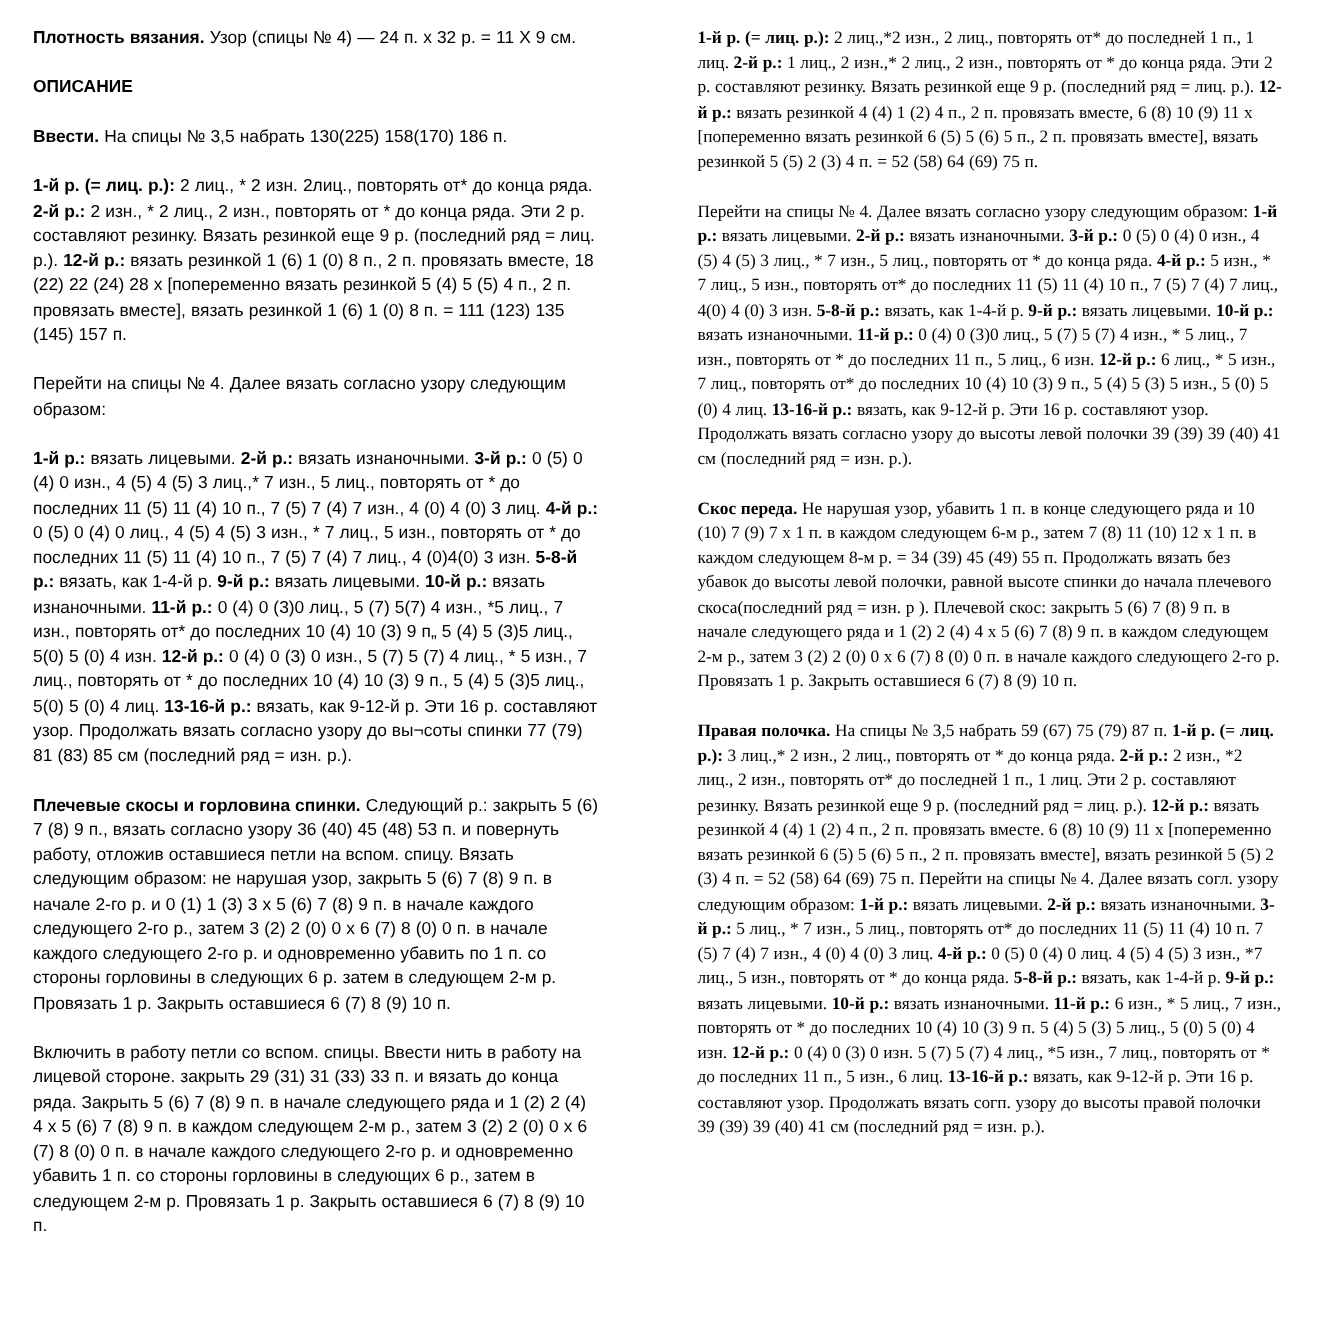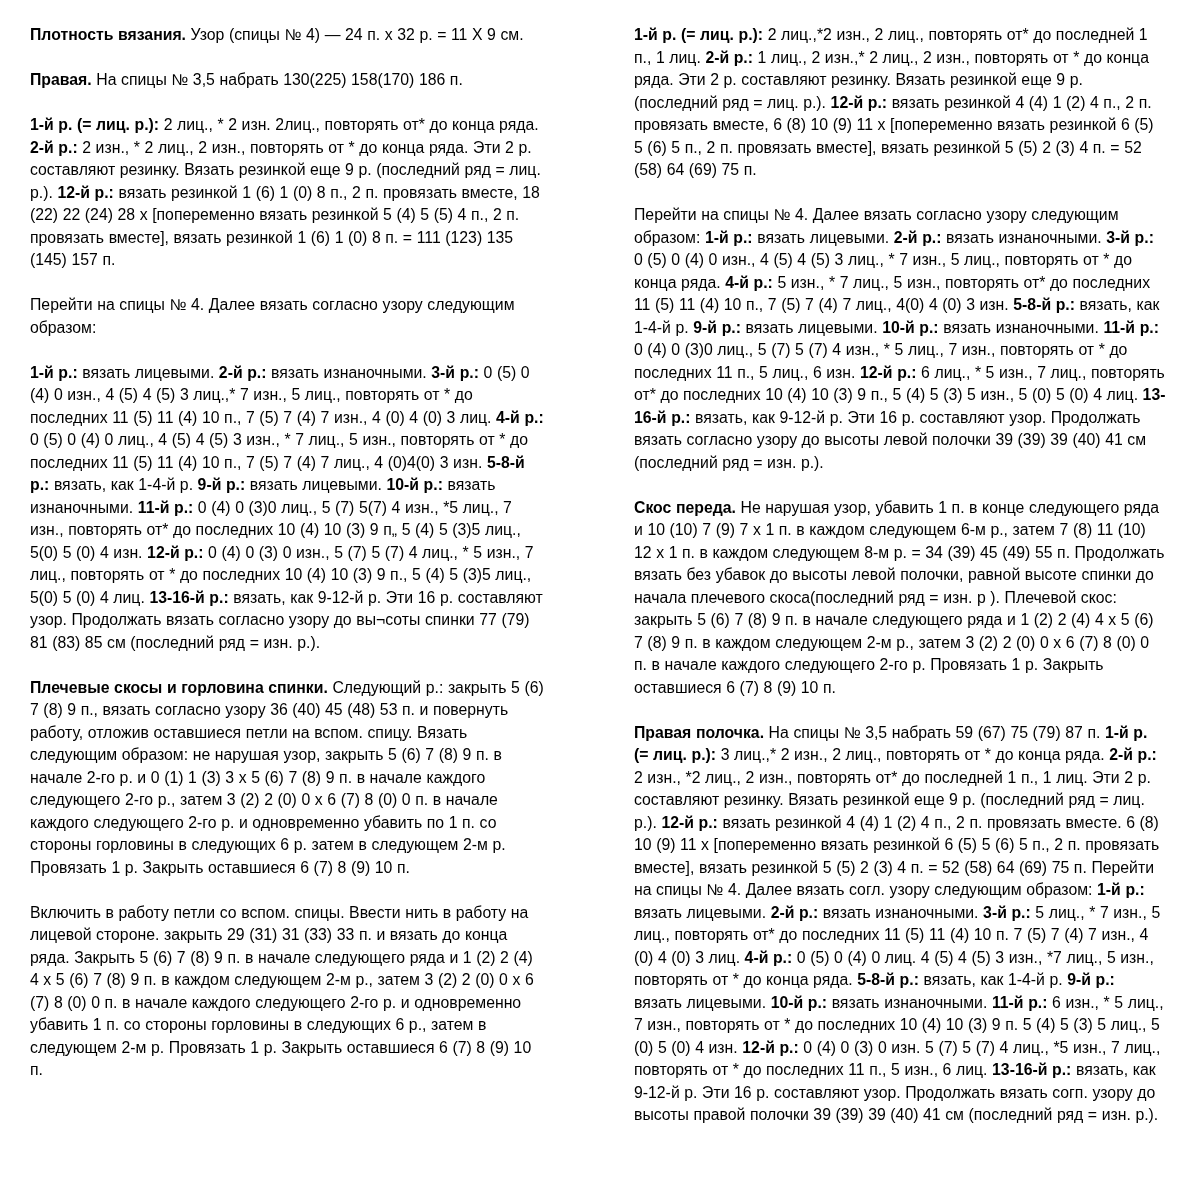--- a/index.html
+++ b/index.html
@@ -20,38 +20,39 @@
     padding: 24px 17px 16px 30px;
     display: flex;
     gap: 88px;
     overflow: hidden;
     background: #ffffff;
   }
   .col {
     flex: 0 0 auto;
   }
   .col-left  { width: 516px; }
-  .col-right { width: 532px; }
+  .col-right { width: 532px; font-family: Liberation Serif, serif; }
   .para {
     margin: 0 0 22.5px 0;
     font-size: 15.8px;
     line-height: 22.5px;
     text-align: left;
     word-spacing: 0.2px;
   }
   .para:last-child { margin-bottom: 0; }
   .para b { font-weight: 700; }
 </style>
 </head>
 <body>
 
 <div class="page">
   <div class="col col-left">
       <p class="para"><b>Плотность вязания.</b><span> Узор (спицы № 4) — 24 п. х 32 р. = 11 Х 9 см.</span></p>
-      <p class="para"><b>Правая.</b><span> На спицы № 3,5 набрать 130(225) 158(170) 186 п.</span></p>
+      <p class="para"><b>ОПИСАНИЕ</b></p>
+      <p class="para"><b>Ввести.</b><span> На спицы № 3,5 набрать 130(225) 158(170) 186 п.</span></p>
       <p class="para"><b>1-й р. (= лиц. р.):</b><span> 2 лиц., * 2 изн. 2лиц., повторять от* до конца ряда. </span><b>2-й р.:</b><span> 2 изн., * 2 лиц., 2 изн., повторять от * до конца ряда. Эти 2 р. составляют резинку. Вязать резинкой еще 9 р. (последний ряд = лиц. р.). </span><b>12-й р.:</b><span> вязать резинкой 1 (6) 1 (0) 8 п., 2 п. провязать вместе, 18 (22) 22 (24) 28 х [попеременно вязать резинкой 5 (4) 5 (5) 4 п., 2 п. провязать вместе], вязать резинкой 1 (6) 1 (0) 8 п. = 111 (123) 135 (145) 157 п.</span></p>
       <p class="para"><span>Перейти на спицы № 4. Далее вязать согласно узору следующим образом:</span></p>
       <p class="para"><b>1-й р.:</b><span> вязать лицевыми. </span><b>2-й р.:</b><span> вязать изнаночными. </span><b>3-й р.:</b><span> 0 (5) 0 (4) 0 изн., 4 (5) 4 (5) 3 лиц.,* 7 изн., 5 лиц., повторять от * до последних 11 (5) 11 (4) 10 п., 7 (5) 7 (4) 7 изн., 4 (0) 4 (0) 3 лиц. </span><b>4-й р.:</b><span> 0 (5) 0 (4) 0 лиц., 4 (5) 4 (5) 3 изн., * 7 лиц., 5 изн., повторять от * до последних 11 (5) 11 (4) 10 п., 7 (5) 7 (4) 7 лиц., 4 (0)4(0) 3 изн. </span><b>5-8-й р.:</b><span> вязать, как 1-4-й р. </span><b>9-й р.:</b><span> вязать лицевыми. </span><b>10-й р.:</b><span> вязать изнаночными. </span><b>11-й р.:</b><span> 0 (4) 0 (3)0 лиц., 5 (7) 5(7) 4 изн., *5 лиц., 7 изн., повторять от* до последних 10 (4) 10 (3) 9 п„ 5 (4) 5 (3)5 лиц., 5(0) 5 (0) 4 изн. </span><b>12-й р.:</b><span> 0 (4) 0 (3) 0 изн., 5 (7) 5 (7) 4 лиц., * 5 изн., 7 лиц., повторять от * до последних 10 (4) 10 (3) 9 п., 5 (4) 5 (3)5 лиц., 5(0) 5 (0) 4 лиц. </span><b>13-16-й р.:</b><span> вязать, как 9-12-й р. Эти 16 р. составляют узор. Продолжать вязать согласно узору до вы¬соты спинки 77 (79) 81 (83) 85 см (последний ряд = изн. р.).</span></p>
       <p class="para"><b>Плечевые скосы и горловина спинки.</b><span> Следующий р.: закрыть 5 (6) 7 (8) 9 п., вязать согласно узору 36 (40) 45 (48) 53 п. и повернуть работу, отложив оставшиеся петли на вспом. спицу. Вязать следующим образом: не нарушая узор, закрыть 5 (6) 7 (8) 9 п. в начале 2-го р. и 0 (1) 1 (3) 3 х 5 (6) 7 (8) 9 п. в начале каждого следующего 2-го р., затем 3 (2) 2 (0) 0 х 6 (7) 8 (0) 0 п. в начале каждого следующего 2-го р. и одновременно убавить по 1 п. со стороны горловины в следующих 6 р. затем в следующем 2-м р. Провязать 1 р. Закрыть оставшиеся 6 (7) 8 (9) 10 п.</span></p>
       <p class="para"><span>Включить в работу петли со вспом. спицы. Ввести нить в работу на лицевой стороне. закрыть 29 (31) 31 (33) 33 п. и вязать до конца ряда. Закрыть 5 (6) 7 (8) 9 п. в начале следующего ряда и 1 (2) 2 (4) 4 х 5 (6) 7 (8) 9 п. в каждом следующем 2-м р., затем 3 (2) 2 (0) 0 х 6 (7) 8 (0) 0 п. в начале каждого следующего 2-го р. и одновременно убавить 1 п. со стороны горловины в следующих 6 р., затем в следующем 2-м р. Провязать 1 р. Закрыть оставшиеся 6 (7) 8 (9) 10 п.</span></p>
     </div>
   <div class="col col-right">
       <p class="para"><b>1-й р. (= лиц. р.):</b><span> 2 лиц.,*2 изн., 2 лиц., повторять от* до последней 1 п., 1 лиц. </span><b>2-й р.:</b><span> 1 лиц., 2 изн.,* 2 лиц., 2 изн., повторять от * до конца ряда. Эти 2 р. составляют резинку. Вязать резинкой еще 9 р. (последний ряд = лиц. р.). </span><b>12-й р.:</b><span> вязать резинкой 4 (4) 1 (2) 4 п., 2 п. провязать вместе, 6 (8) 10 (9) 11 х [попеременно вязать резинкой 6 (5) 5 (6) 5 п., 2 п. провязать вместе], вязать резинкой 5 (5) 2 (3) 4 п. = 52 (58) 64 (69) 75 п.</span></p>
       <p class="para"><span>Перейти на спицы № 4. Далее вязать согласно узору следующим образом: </span><b>1-й р.:</b><span> вязать лицевыми. </span><b>2-й р.:</b><span> вязать изнаночными. </span><b>3-й р.:</b><span> 0 (5) 0 (4) 0 изн., 4 (5) 4 (5) 3 лиц., * 7 изн., 5 лиц., повторять от * до конца ряда. </span><b>4-й р.:</b><span> 5 изн., * 7 лиц., 5 изн., повторять от* до последних 11 (5) 11 (4) 10 п., 7 (5) 7 (4) 7 лиц., 4(0) 4 (0) 3 изн. </span><b>5-8-й р.:</b><span> вязать, как 1-4-й р. </span><b>9-й р.:</b><span> вязать лицевыми. </span><b>10-й р.:</b><span> вязать изнаночными. </span><b>11-й р.:</b><span> 0 (4) 0 (3)0 лиц., 5 (7) 5 (7) 4 изн., * 5 лиц., 7 изн., повторять от * до последних 11 п., 5 лиц., 6 изн. </span><b>12-й р.:</b><span> 6 лиц., * 5 изн., 7 лиц., повторять от* до последних 10 (4) 10 (3) 9 п., 5 (4) 5 (3) 5 изн., 5 (0) 5 (0) 4 лиц. </span><b>13-16-й р.:</b><span> вязать, как 9-12-й р. Эти 16 р. составляют узор. Продолжать вязать согласно узору до высоты левой полочки 39 (39) 39 (40) 41 см (последний ряд = изн. р.).</span></p>
       <p class="para"><b>Скос переда.</b><span> Не нарушая узор, убавить 1 п. в конце следующего ряда и 10 (10) 7 (9) 7 х 1 п. в каждом следующем 6-м р., затем 7 (8) 11 (10) 12 х 1 п. в каждом следующем 8-м р. = 34 (39) 45 (49) 55 п. Продолжать вязать без убавок до высоты левой полочки, равной высоте спинки до начала плечевого скоса(последний ряд = изн. р ). Плечевой скос: закрыть 5 (6) 7 (8) 9 п. в начале следующего ряда и 1 (2) 2 (4) 4 х 5 (6) 7 (8) 9 п. в каждом следующем 2-м р., затем 3 (2) 2 (0) 0 х 6 (7) 8 (0) 0 п. в начале каждого следующего 2-го р. Провязать 1 р. Закрыть оставшиеся 6 (7) 8 (9) 10 п.</span></p>

